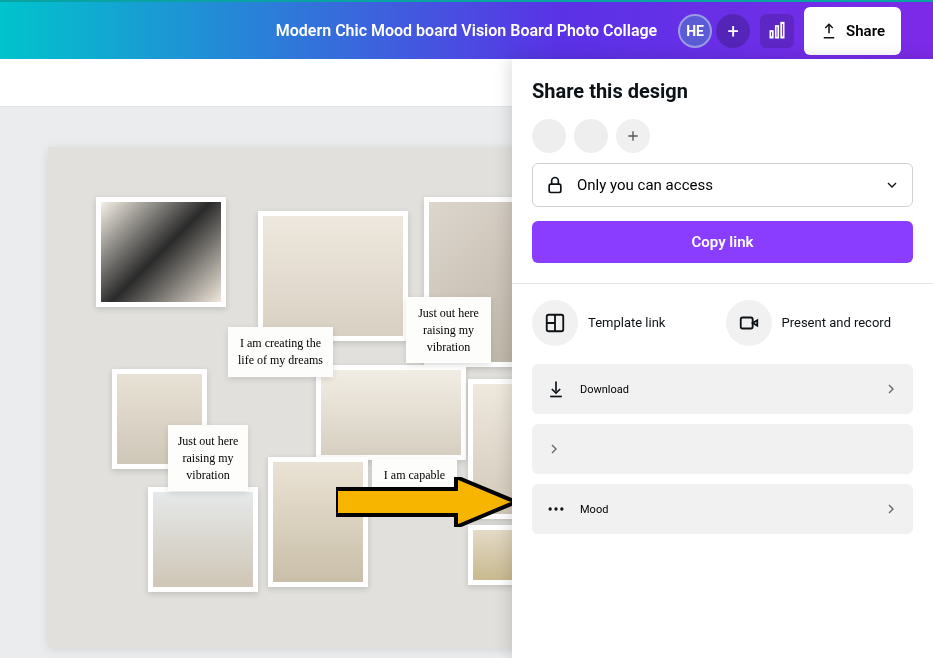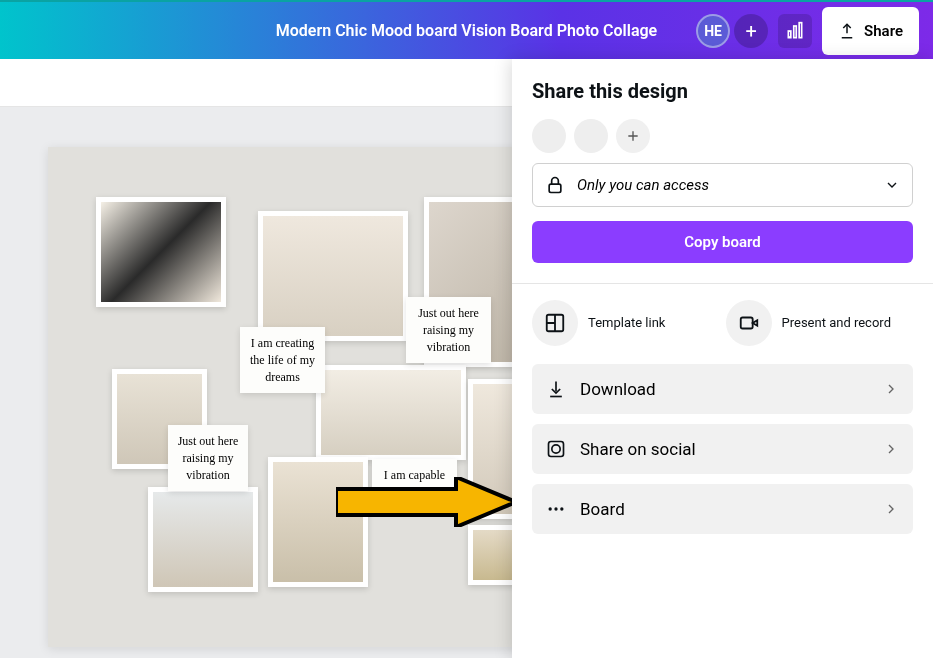--- a/index.html
+++ b/index.html
@@ -3,21 +3,21 @@
 <meta charset="utf-8">
 <style>
   * { box-sizing: border-box; margin: 0; padding: 0; font-family: -apple-system, BlinkMacSystemFont, "Segoe UI", Roboto, Helvetica, Arial, sans-serif; }
   body { width: 933px; height: 658px; overflow: hidden; background: #fff; position: relative; }
 
   
   .topbar {
     height: 59px;
     background: linear-gradient(90deg, #00c4cc 0%, #5a32e6 60%, #7d2ae8 100%);
     display: flex; align-items: center; justify-content: flex-end;
-    padding: 0 14px; gap: 10px; position: relative;
+    padding: 0 32px; gap: 10px; position: relative;
     border-top: 2px solid #0aa3a3;
   }
   .title { position: absolute; left: 50%; transform: translateX(-50%); color: #fff; font-size: 16px; font-weight: 600; white-space: nowrap; }
   .avatar { width: 34px; height: 34px; border-radius: 50%; background: #5b5bd6; color: #ffffff; display: flex; align-items: center; justify-content: center; font-weight: 700; font-size: 14px; border: 2px solid rgba(255,255,255,0.4); }
   .icon-btn { width: 34px; height: 34px; border-radius: 6px; display: flex; align-items: center; justify-content: center; cursor: pointer; }
   .icon-btn.dark { background: rgba(0,0,0,0.15); }
   .share-btn { background: #fff; border-radius: 6px; padding: 0 16px; height: 48px; display: flex; align-items: center; gap: 8px; font-weight: 600; font-size: 15px; cursor: pointer; }
   .plus-btn { width: 34px; height: 34px; border-radius: 50%; background: rgba(0,0,0,0.2); display:flex;align-items:center;justify-content:center; color:#fff; font-size:20px; cursor:pointer; margin-left:-6px;}
 
   
@@ -37,29 +37,29 @@
     width: 421px; background: #fff; box-shadow: -2px 0 16px rgba(0,0,0,0.15);
     padding: 20px 20px 12px 20px; overflow-y: auto;
   }
   .panel h2 { font-size: 20px; font-weight: 700; margin-bottom: 16px; color: #0d1216;}
   .input { width: 100%; height: 40px; border: 1px solid #8b3dff; border-radius: 6px; padding: 0 12px; font-size: 15px; color: #555; outline: none; }
   .input::placeholder { color: #6b6b6b; }
   .chips { display: flex; gap: 8px; margin-top: 12px; }
   .chip { width: 34px; height: 34px; border-radius: 50%; background: #eee; }
   .chip.add { background: #f0f0f0; display:flex;align-items:center;justify-content:center;color:#555;font-size:18px;cursor:pointer;}
   .link-label { margin-top: 20px; font-size: 15px; color: #0d1216; }
-  .select { margin-top: 10px; height: 44px; width:100%; border:1px solid #d0d0d0; border-radius:6px; display:flex; align-items:center; padding:0 12px; gap:12px; font-size:15px; cursor:pointer; justify-content:space-between;font-style:italic;}
+  .select { margin-top: 10px; height: 44px; width:100%; border:1px solid #d0d0d0; border-radius:6px; display:flex; align-items:center; padding:0 12px; gap:12px; font-size:15px; cursor:pointer; justify-content:space-between;}
   .select .left { display:flex; align-items:center; gap:12px;}
   .copy-btn { margin-top: 14px; width:100%; height:42px; background:#8b3dff; color:#fff; border:none; border-radius:6px; font-size:15px; font-weight:600; cursor:pointer;}
   .divider { height:1px; background:#e5e5e5; margin: 20px -20px 16px -20px; }
   .actions-row { display:flex; justify-content:space-around; gap:6px; margin-bottom: 18px;}
   .action { display:flex; flex-direction:row; align-items:center; gap:10px; flex:1; cursor:pointer;}
   .action .circle { width:46px; height:46px; border-radius:50%; background:#f1f1f1; display:flex; align-items:center; justify-content:center;}
   .action .lbl { font-size:13px; color:#0d1216; text-align:center; line-height:1.3; }
-  .list-item { height:50px; background:#f1f1f1; border-radius:6px; display:flex; align-items:center; padding:0 14px; gap:14px; font-size:17px; cursor:pointer; margin-bottom:10px; justify-content:space-between;}
+  .list-item { height:50px; background:#f1f1f1; border-radius:6px; display:flex; align-items:center; padding:0 14px; gap:14px; font-size:11px; cursor:pointer; margin-bottom:10px; justify-content:space-between;}
   .list-item .left { display:flex; align-items:center; gap:14px;}
   svg { display:block; }
 </style>
 </head>
 <body>
 
 <div class="topbar">
   <div class="title">Modern Chic Mood board Vision Board Photo Collage</div>
   <div class="avatar">HE</div>
   <div class="plus-btn">+</div>
@@ -105,21 +105,21 @@
     <div class="photo" style="left:100px;top:340px;width:110px;height:105px;">
         <div class="img" style="background:linear-gradient(#e6e9ea,#cfc6b6);"></div>
       </div>
     <div class="photo" style="left:220px;top:310px;width:100px;height:130px;">
         <div class="img" style="background:linear-gradient(#eae2d4,#c9bfa9);"></div>
       </div>
     <div class="photo" style="left:420px;top:378px;width:120px;height:60px;">
         <div class="img" style="background:linear-gradient(#e4dac6,#c8b98f);"></div>
       </div>
 
-    <div class="note" style="left:192px;top:180px;width:85px;">I am creating the life of my dreams</div>
+    <div class="note" style="left:180px;top:180px;width:105px;">I am creating the life of my dreams</div>
     <div class="note" style="left:358px;top:150px;width:85px;">Just out here raising my vibration</div>
     <div class="note" style="left:120px;top:278px;width:80px;">Just out here raising my vibration</div>
     <div class="note" style="left:324px;top:312px;width:85px;">I am capable of big goals</div>
 
     <div class="arrow" style="left:288px;top:330px;">
       <svg width="180" height="50" viewBox="0 0 180 50">
         <polygon points="0,12 120,12 120,0 180,25 120,50 120,38 0,38" fill="#f7b500" stroke="#000" stroke-width="4"></polygon>
       </svg>
     </div>
   </div>
@@ -146,21 +146,21 @@
           <rect x="5" y="11" width="14" height="10" rx="2"></rect>
           <path d="M8 11V7a4 4 0 0 1 8 0v4"></path>
         </svg>
       <span>Only you can access</span>
     </div>
     <svg width="16" height="16" viewBox="0 0 24 24" fill="none" stroke="#0d1216" stroke-width="2">
         <path d="M6 9l6 6 6-6"></path>
       </svg>
   </div>
 
-  <button class="copy-btn">Copy board</button>
+  <button class="copy-btn">Copy link</button>
 
   <div class="divider"></div>
 
   <div class="actions-row">
     <div class="action">
       <div class="circle">
           <svg width="22" height="22" viewBox="0 0 24 24" fill="none" stroke="#0d1216" stroke-width="2">
             <rect x="3" y="3" width="18" height="18" rx="2"></rect>
             <path d="M12 3v18M3 12h9"></path>
           </svg>
@@ -186,38 +186,31 @@
           <path d="M5 21h14"></path>
         </svg>
       <span>Download</span>
     </div>
     <svg width="16" height="16" viewBox="0 0 24 24" fill="none" stroke="#666" stroke-width="2">
         <path d="M9 6l6 6-6 6"></path>
       </svg>
   </div>
 
   <div class="list-item">
-    <div class="left">
-      <svg width="20" height="20" viewBox="0 0 24 24" fill="none" stroke="#0d1216" stroke-width="2">
-          <rect x="3" y="3" width="18" height="18" rx="3"></rect>
-          <circle cx="12" cy="12" r="5"></circle>
-        </svg>
-      <span>Share on social</span>
-    </div>
     <svg width="16" height="16" viewBox="0 0 24 24" fill="none" stroke="#666" stroke-width="2">
         <path d="M9 6l6 6-6 6"></path>
       </svg>
   </div>
 
   <div class="list-item">
     <div class="left">
       <svg width="20" height="20" viewBox="0 0 24 24" fill="#0d1216">
           <circle cx="5" cy="12" r="2"></circle>
           <circle cx="12" cy="12" r="2"></circle>
           <circle cx="19" cy="12" r="2"></circle>
         </svg>
-      <span>Board</span>
+      <span>Mood</span>
     </div>
     <svg width="16" height="16" viewBox="0 0 24 24" fill="none" stroke="#666" stroke-width="2">
         <path d="M9 6l6 6-6 6"></path>
       </svg>
   </div>
 </div>
 
 </body></html>

